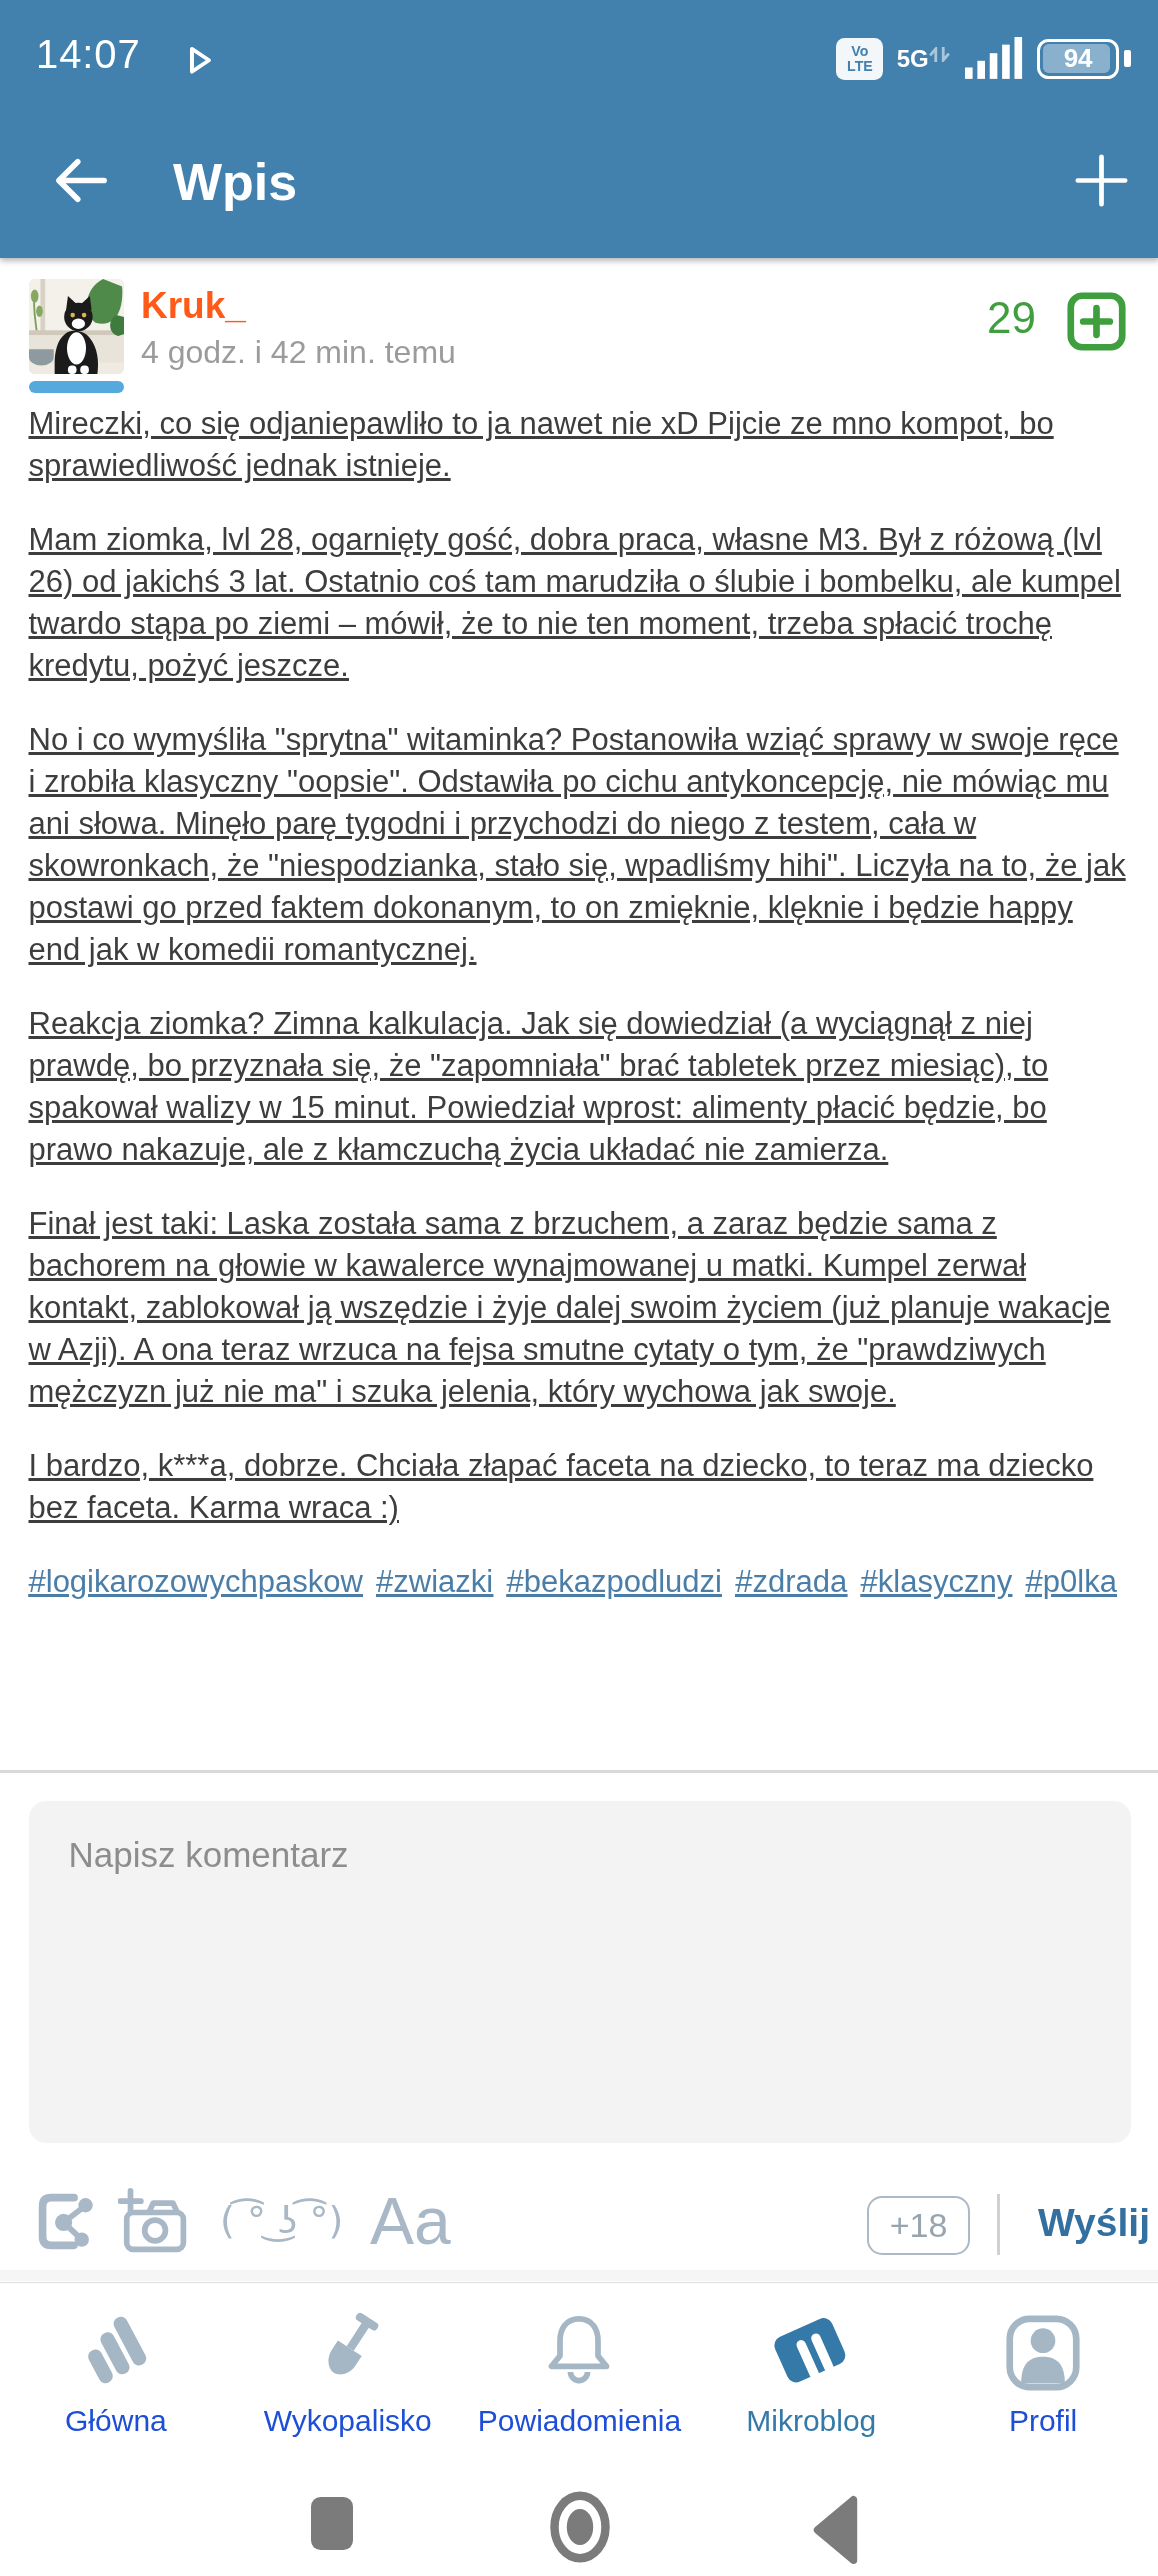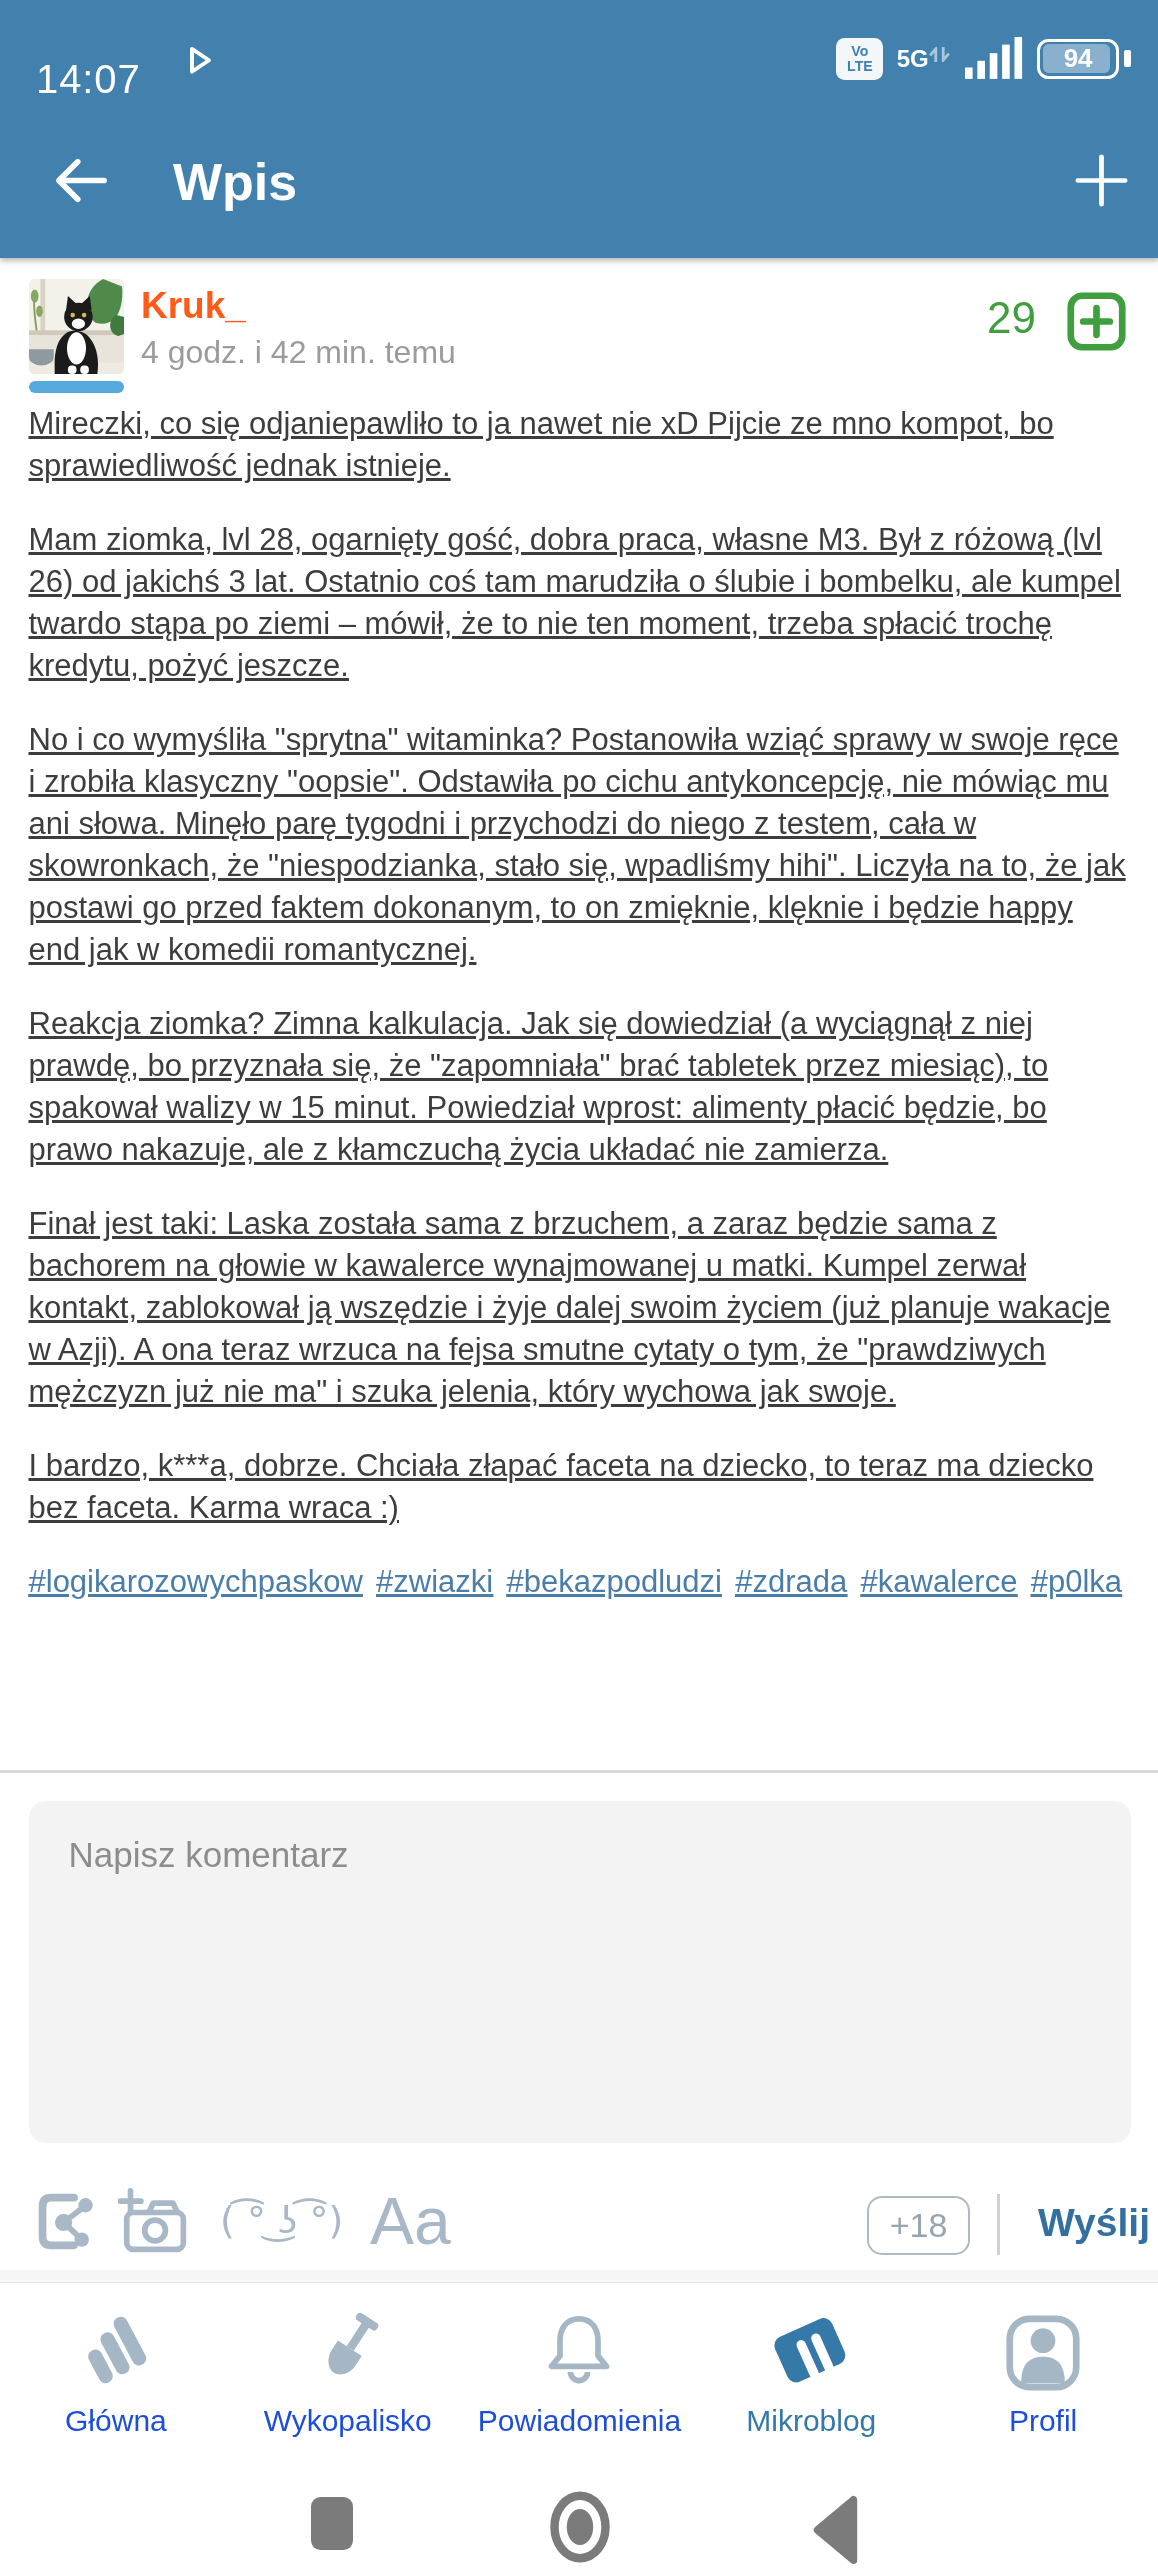--- a/index.html
+++ b/index.html
@@ -3,21 +3,21 @@
 <meta charset="utf-8">
 <style>
   html,body{margin:0;padding:0;background:#fff;}
   *{box-sizing:border-box;}
   #app{position:relative;width:1159px;height:2576px;background:#ffffff;
        font-family:"Liberation Sans",sans-serif;overflow:hidden;}
 
   
   .topbar{position:absolute;top:0;left:0;width:1159px;height:258px;background:#4281ae;
           box-shadow:0 2.8px 5.7px rgba(0,0,0,.28);}
-  .status-time{position:absolute;top:32px;left:36px;font-size:40px;color:#ffffff;letter-spacing:0.9px;margin-top:25px;}
+  .status-time{position:absolute;top:32px;left:36px;font-size:40px;color:#ffffff;letter-spacing:0.9px;}
   .play-icon{position:absolute;top:46px;left:188px;}
   .status-right{position:absolute;top:34px;right:28.5px;display:flex;align-items:center;gap:13.3px;height:49px;}
   .volte{width:47px;height:42px;background:#f3f7fa;border-radius:8.5px;display:flex;flex-direction:column;
          align-items:center;justify-content:center;line-height:15px;}
   .volte span{font-size:14.2px;font-weight:bold;color:#4281ae;}
   .net5g{display:flex;align-items:flex-start;margin-right:-5.7px;}
   .net5g .g5{color:#fff;font-weight:bold;font-size:24px;line-height:23px;}
   .battery{position:relative;width:82px;height:40px;border:3.8px solid #fff;border-radius:11.4px;}
   .battery .fill{position:absolute;top:2.8px;bottom:2.8px;left:2.8px;right:5.7px;background:rgba(255,255,255,.38);border-radius:5.7px;}
   .battery .pct{position:absolute;inset:0;display:flex;align-items:center;justify-content:center;
@@ -171,21 +171,21 @@
   </span>
 
   <div class="post-body">
     <p>Mireczki, co się odjaniepawliło to ja nawet nie xD Pijcie ze mno kompot, bo sprawiedliwość jednak istnieje.</p>
     <p>Mam ziomka, lvl 28, ogarnięty gość, dobra praca, własne M3. Był z różową (lvl 26) od jakichś 3 lat. Ostatnio coś tam marudziła o ślubie i bombelku, ale kumpel twardo stąpa po ziemi – mówił, że to nie ten moment, trzeba spłacić trochę kredytu, pożyć jeszcze.</p>
     <p>No i co wymyśliła "sprytna" witaminka? Postanowiła wziąć sprawy w swoje ręce i zrobiła klasyczny "oopsie". Odstawiła po cichu antykoncepcję, nie mówiąc mu ani słowa. Minęło parę tygodni i przychodzi do niego z testem, cała w skowronkach, że "niespodzianka, stało się, wpadliśmy hihi". Liczyła na to, że jak postawi go przed faktem dokonanym, to on zmięknie, klęknie i będzie happy end jak w komedii romantycznej.</p>
     <p>Reakcja ziomka? Zimna kalkulacja. Jak się dowiedział (a wyciągnął z niej prawdę, bo przyznała się, że "zapomniała" brać tabletek przez miesiąc), to spakował walizy w 15 minut. Powiedział wprost: alimenty płacić będzie, bo prawo nakazuje, ale z kłamczuchą życia układać nie zamierza.</p>
     <p>Finał jest taki: Laska została sama z brzuchem, a zaraz będzie sama z bachorem na głowie w kawalerce wynajmowanej u matki. Kumpel zerwał kontakt, zablokował ją wszędzie i żyje dalej swoim życiem (już planuje wakacje w Azji). A ona teraz wrzuca na fejsa smutne cytaty o tym, że "prawdziwych mężczyzn już nie ma" i szuka jelenia, który wychowa jak swoje.</p>
     <p>I bardzo, k***a, dobrze. Chciała złapać faceta na dziecko, to teraz ma dziecko bez faceta. Karma wraca :)</p>
     <div class="hashtags">
-      <a href="#">#logikarozowychpaskow</a><a href="#">#zwiazki</a><a href="#">#bekazpodludzi</a><a href="#">#zdrada</a><a href="#">#kawalerce</a><a href="#">#p0lka</a>
+      <a href="#">#logikarozowychpaskow</a><a href="#">#zwiazki</a><a href="#">#bekazpodludzi</a><a href="#">#zdrada</a><a href="#">#klasyczny</a><a href="#">#p0lka</a>
     </div>
   </div>
 
   <div class="divider d1"></div>
 
   <textarea class="comment-box" placeholder="Napisz komentarz" style=""></textarea>
 
   <span class="tool tool-embed">
     <svg width="63" height="63" viewBox="0 0 66 66">
       <path d="M42 8 H18 Q9 8 9 17 V49 Q9 58 18 58 H42" fill="none" stroke="#a9b8c6" stroke-width="8" stroke-linecap="round"></path>

